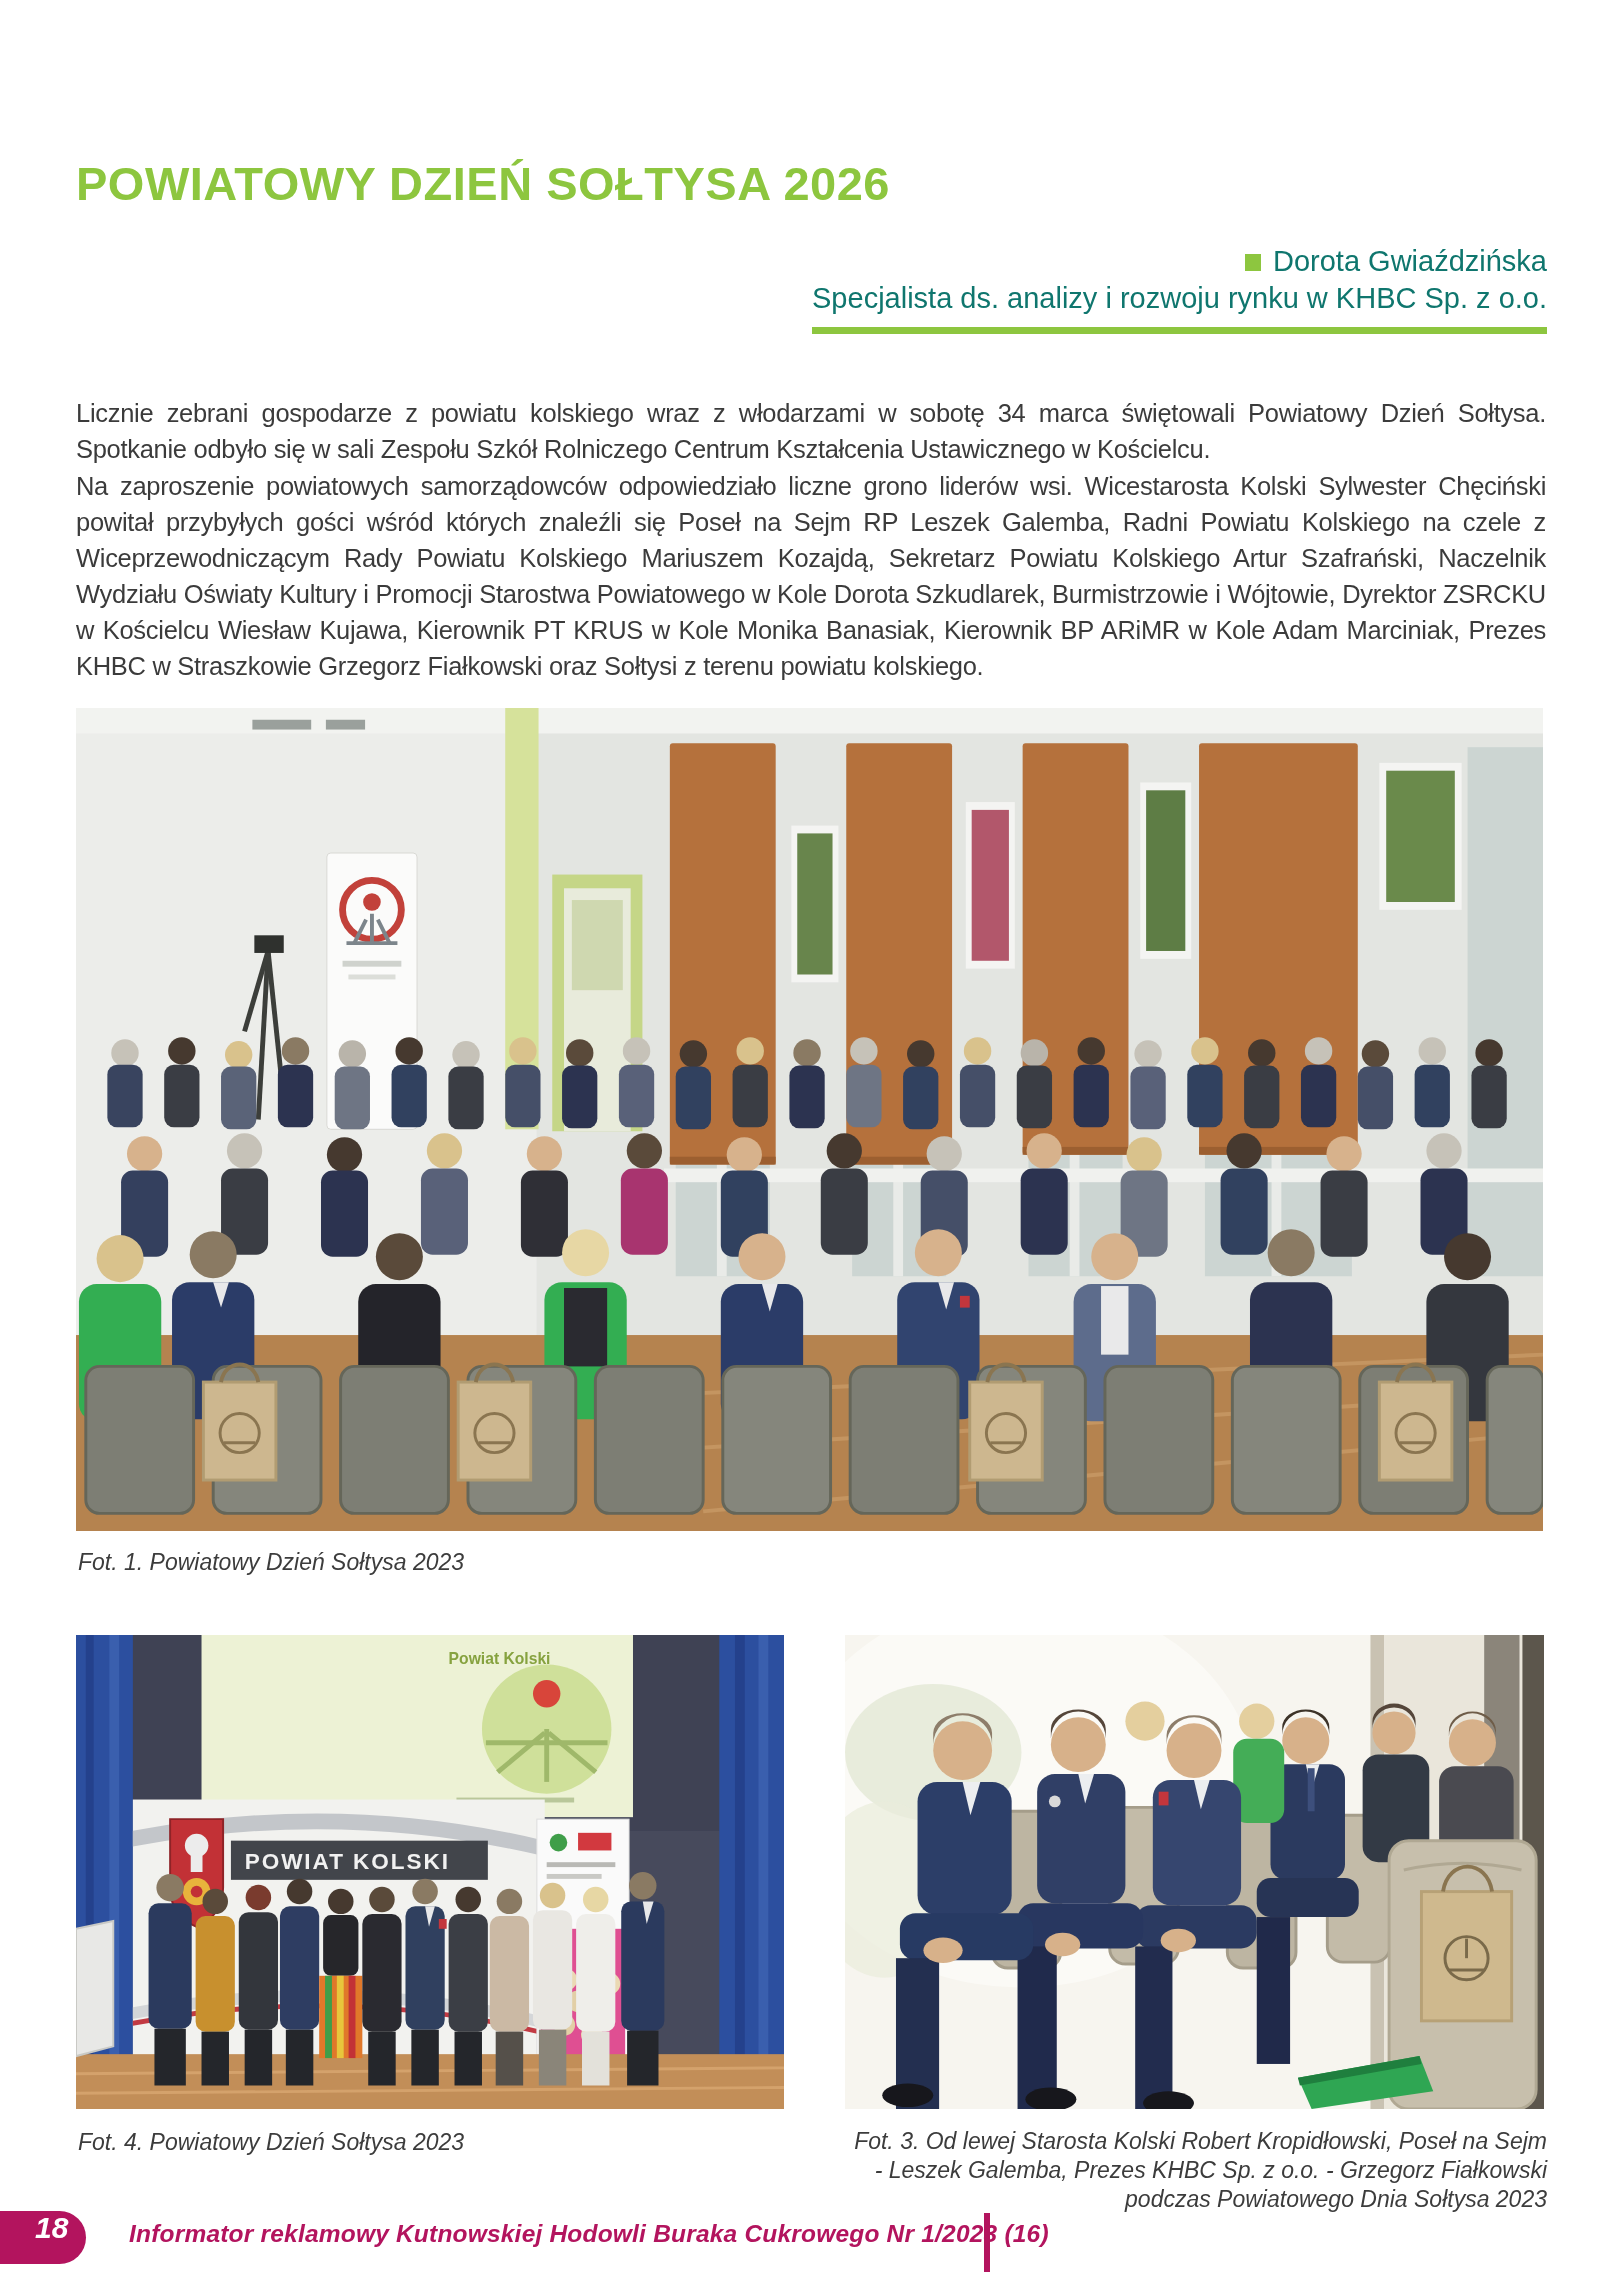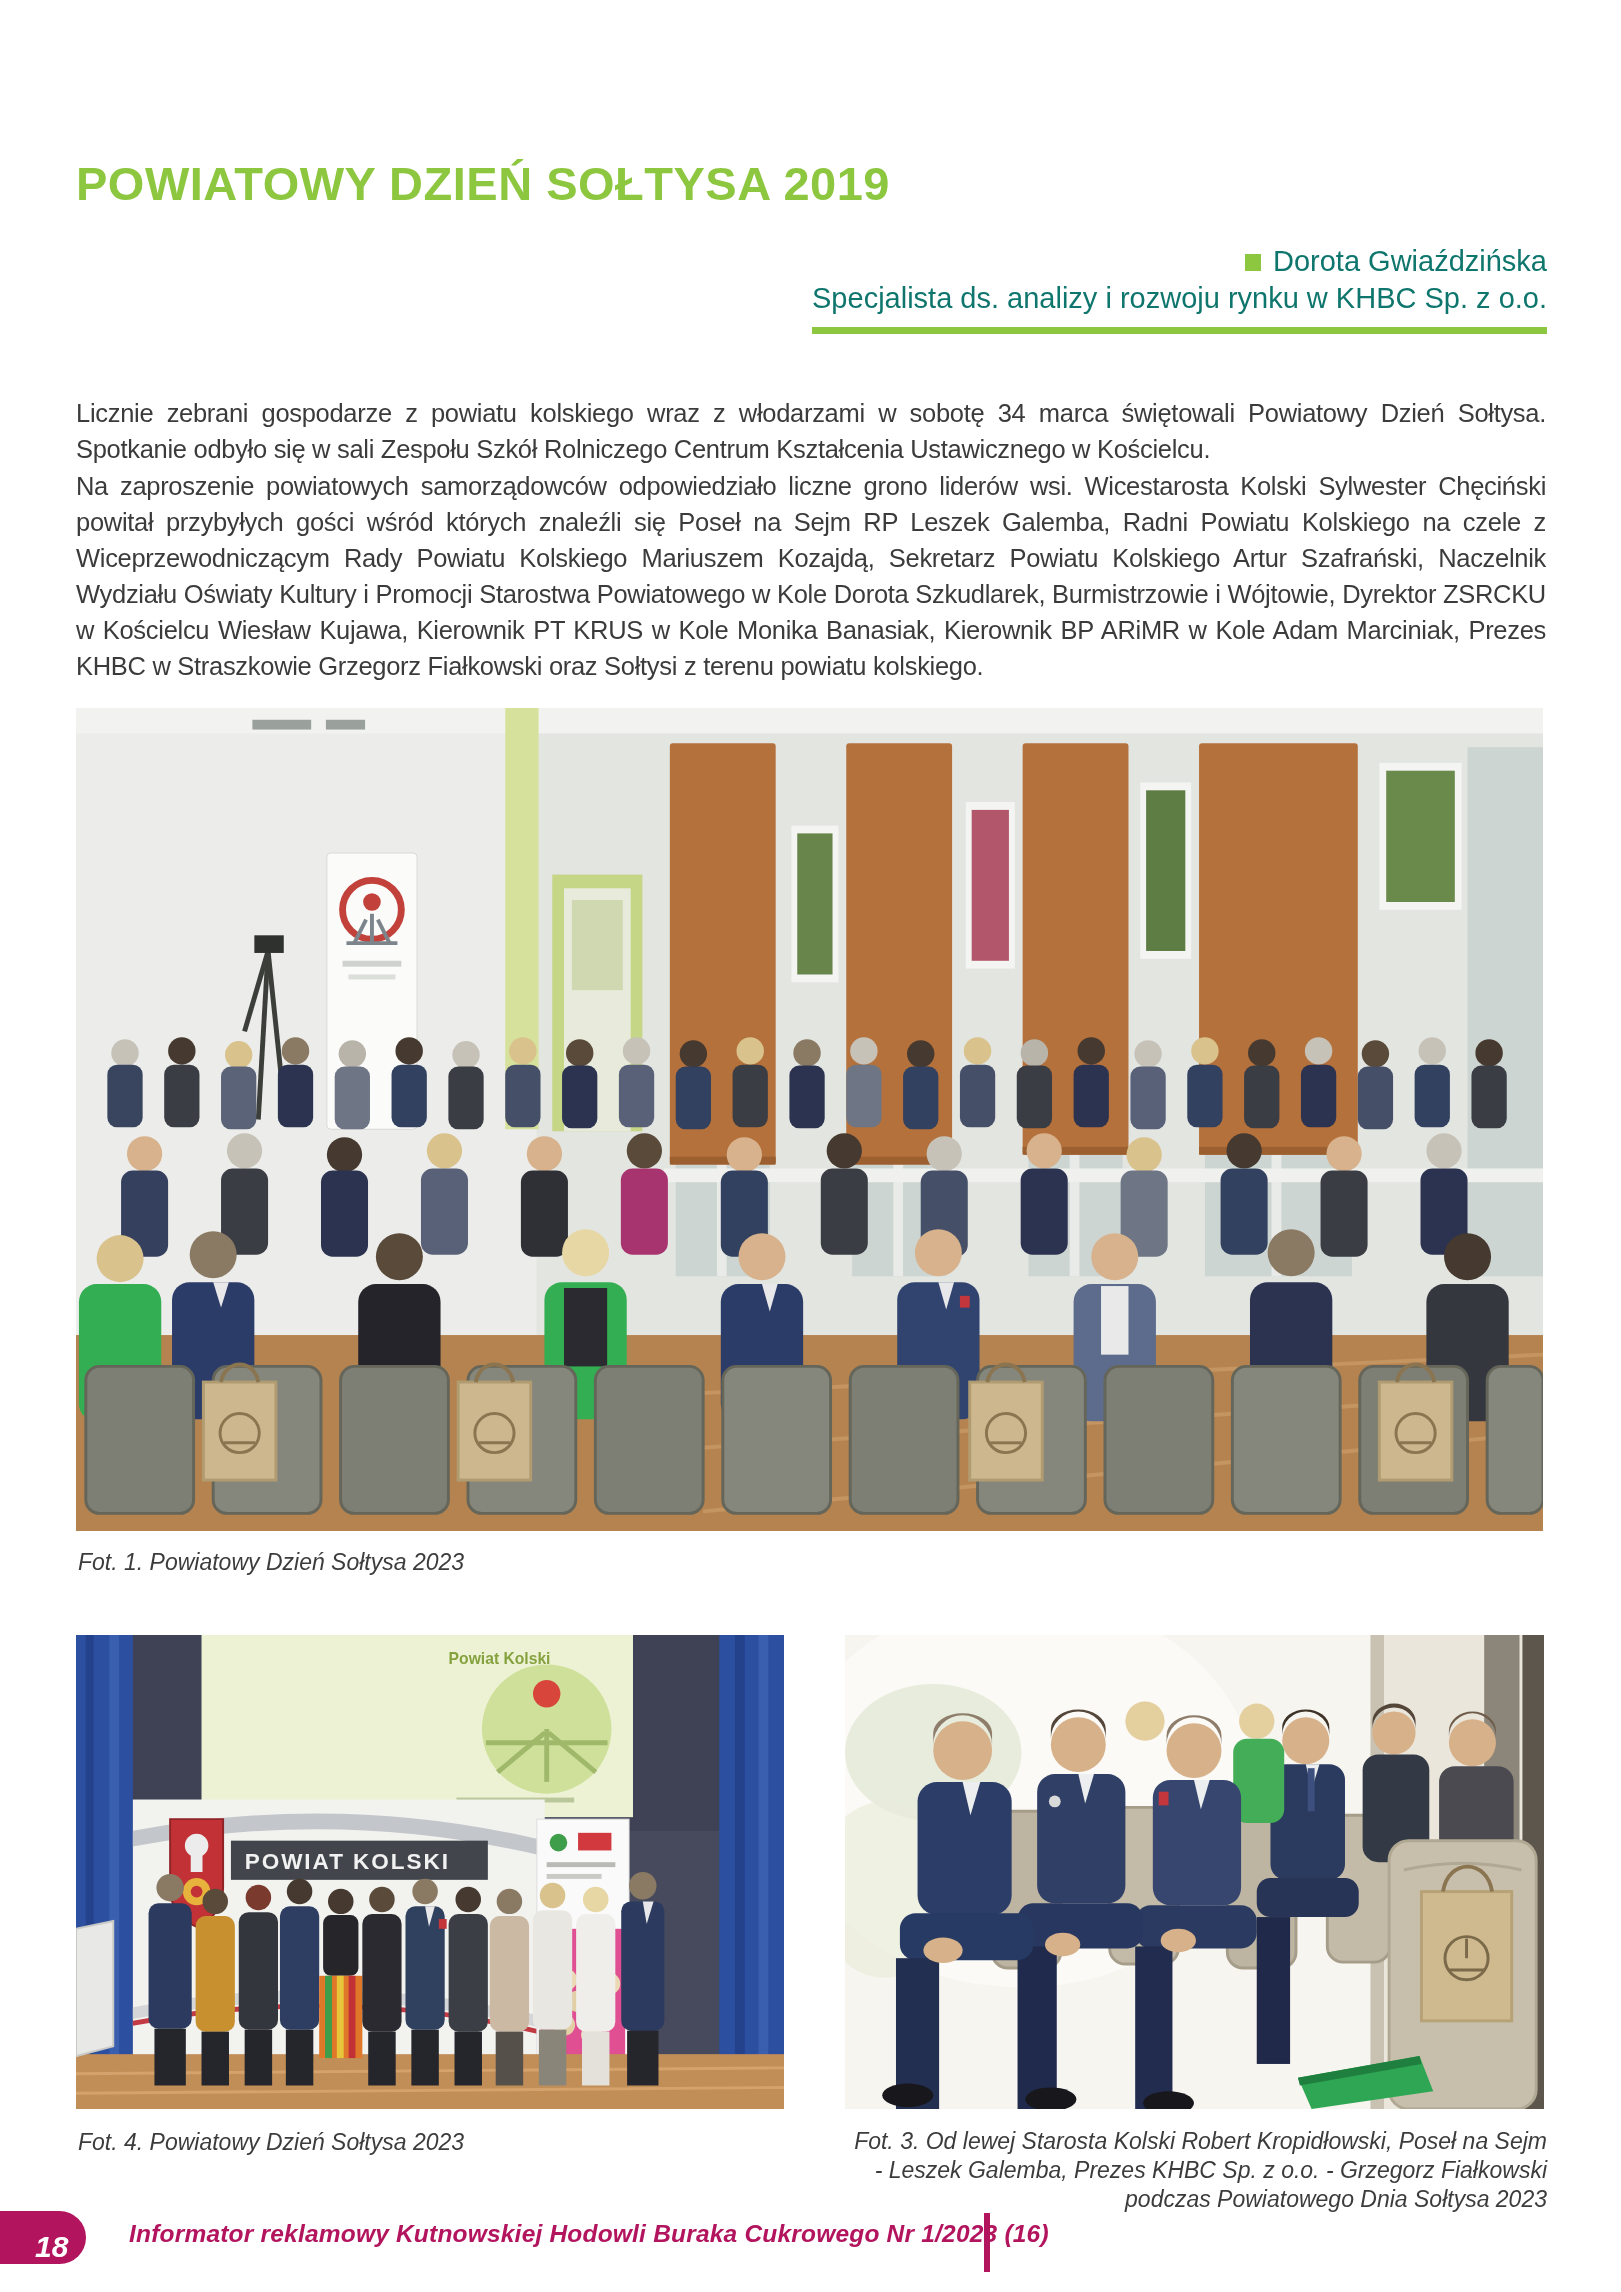--- a/index.html
+++ b/index.html
@@ -41,38 +41,38 @@
   #photo3{left:845px;top:1635px;width:699px;height:474px;}
   .caption{
     position:absolute;font-style:italic;font-size:23px;color:var(--caption);
   }
   #cap1{left:78px;top:1549px;}
   #cap2{left:78px;top:2129px;}
   #cap3{left:845px;top:2127px;width:702px;line-height:29px;text-align:right;}
   .page-pill{
     position:absolute;left:0;top:2211px;width:86px;height:53px;background:var(--magenta);
     border-radius:0 26.5px 26.5px 0;color:#ffffff;font-style:italic;font-weight:bold;
-    font-size:30px;display:flex;align-items:flex-end;justify-content:flex-end;
+    font-size:30px;display:flex;align-items:flex-start;justify-content:flex-end;
     padding-right:17.6px;box-sizing:border-box;
   }
   .footer-text{
     position:absolute;left:129px;top:2220px;color:var(--magenta);
     font-weight:bold;font-style:italic;font-size:24.5px;letter-spacing:0.2px;white-space:nowrap;
   }
   .footer-bar{
     position:absolute;left:984px;top:2213px;width:5.9px;height:59px;background:var(--magenta);
   }
   svg text{font-family:"Liberation Sans",sans-serif;}
 </style>
 </head>
 <body>
 
 <div class="page">
 
-  <h1 class="title">POWIATOWY DZIEŃ SOŁTYSA 2019</h1>
+  <h1 class="title">POWIATOWY DZIEŃ SOŁTYSA 2026</h1>
 
   <div class="author">
     <div><span class="bullet"></span><span>Dorota Gwiaździńska</span></div>
     <div>Specjalista ds. analizy i rozwoju rynku w KHBC Sp. z o.o.</div>
   </div>
   <div class="author-rule"></div>
 
   <p class="para p1">Licznie zebrani gospodarze z powiatu kolskiego wraz z włodarzami w sobotę 34 marca świętowali Powiatowy Dzień Sołtysa. Spotkanie odbyło się w sali Zespołu Szkół Rolniczego Centrum Kształcenia Ustawicznego w Kościelcu.</p>
   <p class="para p2">Na zaproszenie powiatowych samorządowców odpowiedziało liczne grono liderów wsi. Wicestarosta Kolski Sylwester Chęciński powitał przybyłych gości wśród których znaleźli się Poseł na Sejm RP Leszek Galemba, Radni Powiatu Kolskiego na czele z Wiceprzewodniczącym Rady Powiatu Kolskiego Mariuszem Kozajdą, Sekretarz Powiatu Kolskiego Artur Szafrański, Naczelnik Wydziału Oświaty Kultury i Promocji Starostwa Powiatowego w Kole Dorota Szkudlarek, Burmistrzowie i Wójtowie, Dyrektor ZSRCKU w Kościelcu Wiesław Kujawa, Kierownik PT KRUS w Kole Monika Banasiak, Kierownik BP ARiMR w Kole Adam Marciniak, Prezes KHBC w Straszkowie Grzegorz Fiałkowski oraz Sołtysi z terenu powiatu kolskiego.</p>
 

